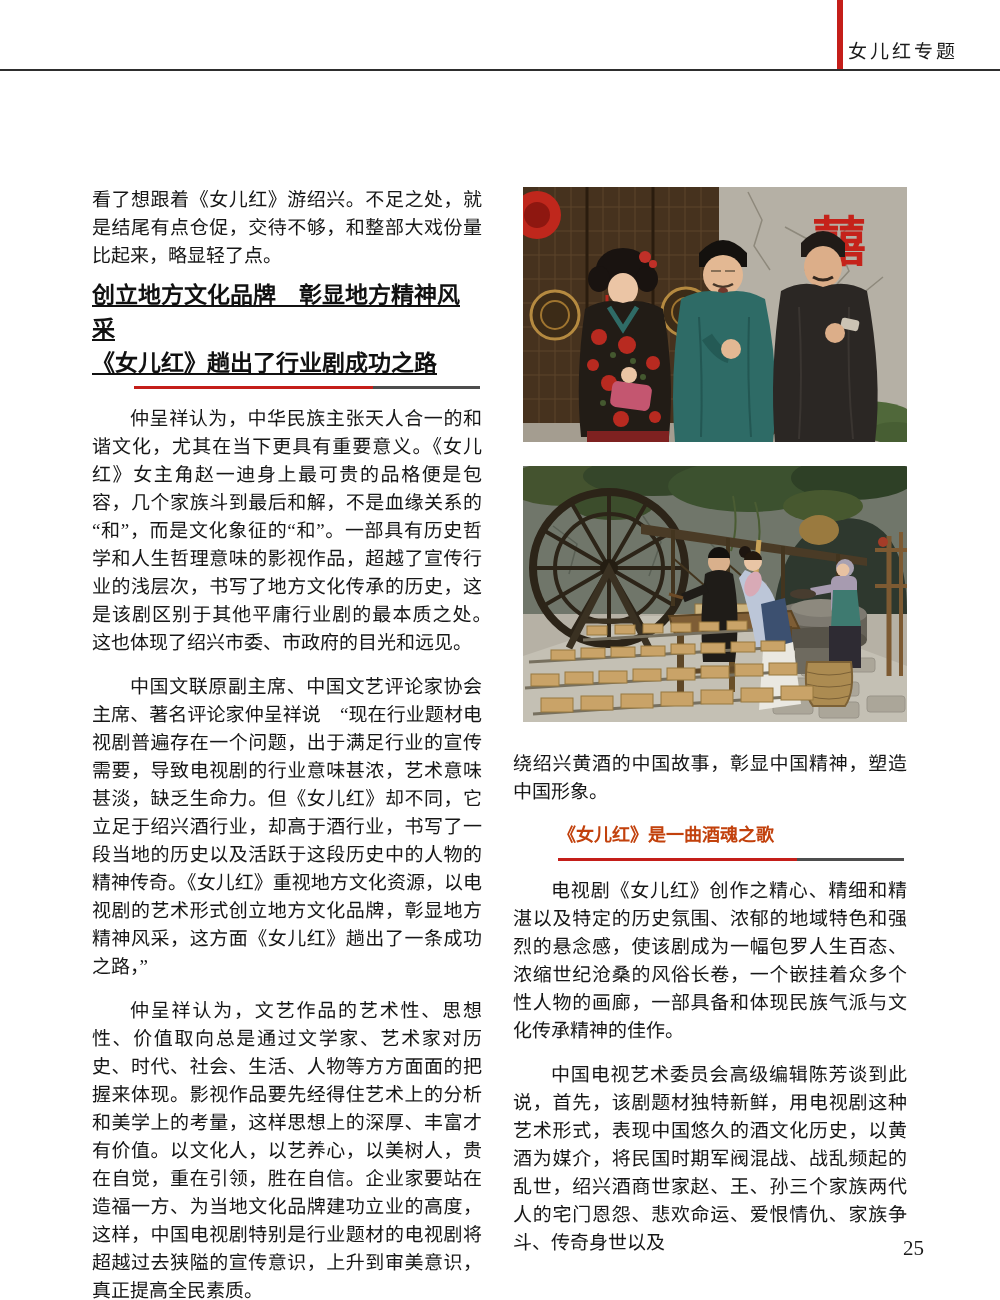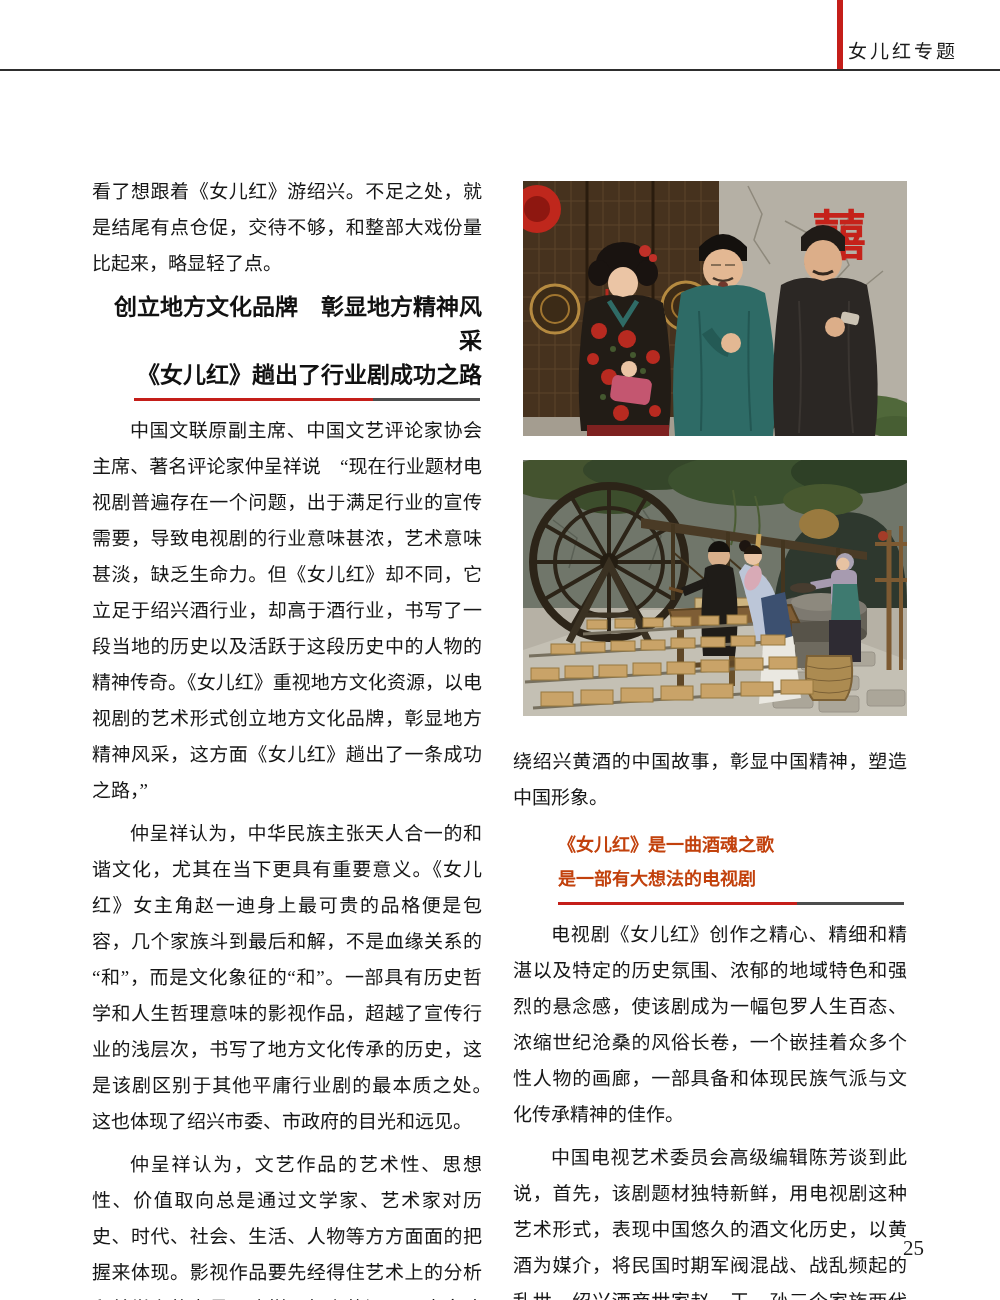--- a/index.html
+++ b/index.html
@@ -5,25 +5,25 @@
   html,body{margin:0;padding:0;background:#ffffff;}
   .page{position:relative;width:1000px;height:1300px;background:#ffffff;overflow:hidden;
         font-family:"Liberation Serif","DejaVu Serif",serif;color:#161616;}
   
   .top-rule{position:absolute;left:0;top:69px;width:1000px;height:2px;background:#2e2e2e;}
   .red-bar{position:absolute;left:837px;top:0;width:6px;height:70px;background:#c41e19;}
   .topic-label{position:absolute;top:36px;right:42px;font-family:Liberation Serif, serif;
                font-size:19px;letter-spacing:3px;color:#1b1b1b;}
   
   .col-left{position:absolute;left:92px;top:170px;width:390px;}
-  .col-right{position:absolute;left:513px;top:181px;width:394px;}
-  p.body{font-size:19px;line-height:36px;text-align:justify;margin:4px 0 7px;text-indent:2em;}
+  .col-right{position:absolute;left:513px;top:187px;width:394px;}
+  p.body{font-size:19px;line-height:28px;text-align:justify;margin:16px 0 7px;text-indent:2em;}
   p.noindent{text-indent:0;}
   .h1{font-family:"Liberation Sans","DejaVu Sans",sans-serif;font-weight:bold;font-size:23px;
-      line-height:34px;text-align:right;margin:8px 0 6px;color:#111;}
+      line-height:34px;text-align:left;margin:8px 0 6px;color:#111;text-decoration:underline;}
   .h2{font-family:"Liberation Sans","DejaVu Sans",sans-serif;font-weight:bold;font-size:18px;
       line-height:34px;margin:12px 0 6px;padding-left:45px;color:#c2410c;}
   .rule-under{height:3px;width:346px;margin:0 0 12px 42px;
       background:linear-gradient(90deg,#c41e19 0,#c41e19 69%,#4d4d4d 69%,#4d4d4d 100%);}
   .rule-under.r2{margin-left:45px;}
   .photo{display:block;margin:0 0 24px 10px;background:#ddd;}
   .photo.p2{margin-bottom:28px;}
   .page-number{position:absolute;left:903px;top:1236px;font-size:21px;color:#1a1a1a;text-align:center;}
 </style>
 </head>
@@ -35,22 +35,22 @@
   <div class="topic-label">女儿红专题</div>
   <div class="top-rule"></div>
 
   <div class="col-left">
     <p class="body noindent">看了想跟着《女儿红》游绍兴。不足之处，就是结尾有点仓促，交待不够，和整部大戏份量比起来，略显轻了点。</p>
     <div class="h1">
       <div>创立地方文化品牌　彰显地方精神风采</div>
       <div>《女儿红》趟出了行业剧成功之路</div>
     </div>
     <div class="rule-under"></div>
+    <p class="body">仲呈祥认为，中华民族主张天人合一的和谐文化，尤其在当下更具有重要意义。《女儿红》女主角赵一迪身上最可贵的品格便是包容，几个家族斗到最后和解，不是血缘关系的“和”，而是文化象征的“和”。一部具有历史哲学和人生哲理意味的影视作品，超越了宣传行业的浅层次，书写了地方文化传承的历史，这是该剧区别于其他平庸行业剧的最本质之处。　这也体现了绍兴市委、市政府的目光和远见。</p>
     <p class="body">中国文联原副主席、中国文艺评论家协会主席、著名评论家仲呈祥说　“现在行业题材电视剧普遍存在一个问题，出于满足行业的宣传需要，导致电视剧的行业意味甚浓，艺术意味甚淡，缺乏生命力。但《女儿红》却不同，它立足于绍兴酒行业，却高于酒行业，书写了一段当地的历史以及活跃于这段历史中的人物的精神传奇。《女儿红》重视地方文化资源，以电视剧的艺术形式创立地方文化品牌，彰显地方精神风采，这方面《女儿红》趟出了一条成功之路，”</p>
-    <p class="body">仲呈祥认为，中华民族主张天人合一的和谐文化，尤其在当下更具有重要意义。《女儿红》女主角赵一迪身上最可贵的品格便是包容，几个家族斗到最后和解，不是血缘关系的“和”，而是文化象征的“和”。一部具有历史哲学和人生哲理意味的影视作品，超越了宣传行业的浅层次，书写了地方文化传承的历史，这是该剧区别于其他平庸行业剧的最本质之处。　这也体现了绍兴市委、市政府的目光和远见。</p>
     <p class="body">仲呈祥认为，文艺作品的艺术性、思想性、价值取向总是通过文学家、艺术家对历史、时代、社会、生活、人物等方方面面的把握来体现。影视作品要先经得住艺术上的分析和美学上的考量，这样思想上的深厚、丰富才有价值。以文化人，以艺养心，以美树人，贵在自觉，重在引领，胜在自信。企业家要站在造福一方、为当地文化品牌建功立业的高度，这样，中国电视剧特别是行业题材的电视剧将超越过去狭隘的宣传意识，上升到审美意识，真正提高全民素质。</p>
     <p class="body">仲呈祥说，《女儿红》聚焦于人，把人写真，写活，关键是写出他们的精神形态，讲好一个围</p>
   </div>
 
   <div class="col-right">
 
     <svg class="photo" width="384" height="255" viewBox="0 0 384 255" role="img">
       <rect width="384" height="255" fill="#b5b0a5"></rect>
       <g stroke="#8e897c" stroke-width="1.5" fill="none">
         <path d="M225 5 l14 28 -8 26 16 24"></path>
@@ -278,21 +278,20 @@
         <rect x="138" y="226" width="32" height="14"></rect>
           <rect x="178" y="224" width="32" height="14"></rect>
           <rect x="218" y="222" width="32" height="14"></rect>
         <rect x="258" y="220" width="32" height="14"></rect>
       </g>
     </svg>
 
     <p class="body noindent">绕绍兴黄酒的中国故事，彰显中国精神，塑造中国形象。</p>
     <div class="h2">
       <div>《女儿红》是一曲酒魂之歌</div>
-      <div>是一部有大想法的电视剧</div>
     </div>
     <div class="rule-under r2"></div>
     <p class="body">电视剧《女儿红》创作之精心、精细和精湛以及特定的历史氛围、浓郁的地域特色和强烈的悬念感，使该剧成为一幅包罗人生百态、浓缩世纪沧桑的风俗长卷，一个嵌挂着众多个性人物的画廊，一部具备和体现民族气派与文化传承精神的佳作。</p>
     <p class="body">中国电视艺术委员会高级编辑陈芳谈到此说，首先，该剧题材独特新鲜，用电视剧这种艺术形式，表现中国悠久的酒文化历史，以黄酒为媒介，将民国时期军阀混战、战乱频起的乱世，绍兴酒商世家赵、王、孙三个家族两代人的宅门恩怨、悲欢命运、爱恨情仇、家族争斗、传奇身世以及</p>
   </div>
 
   <div class="page-number">25</div>
 </div>
 
 </body></html>

